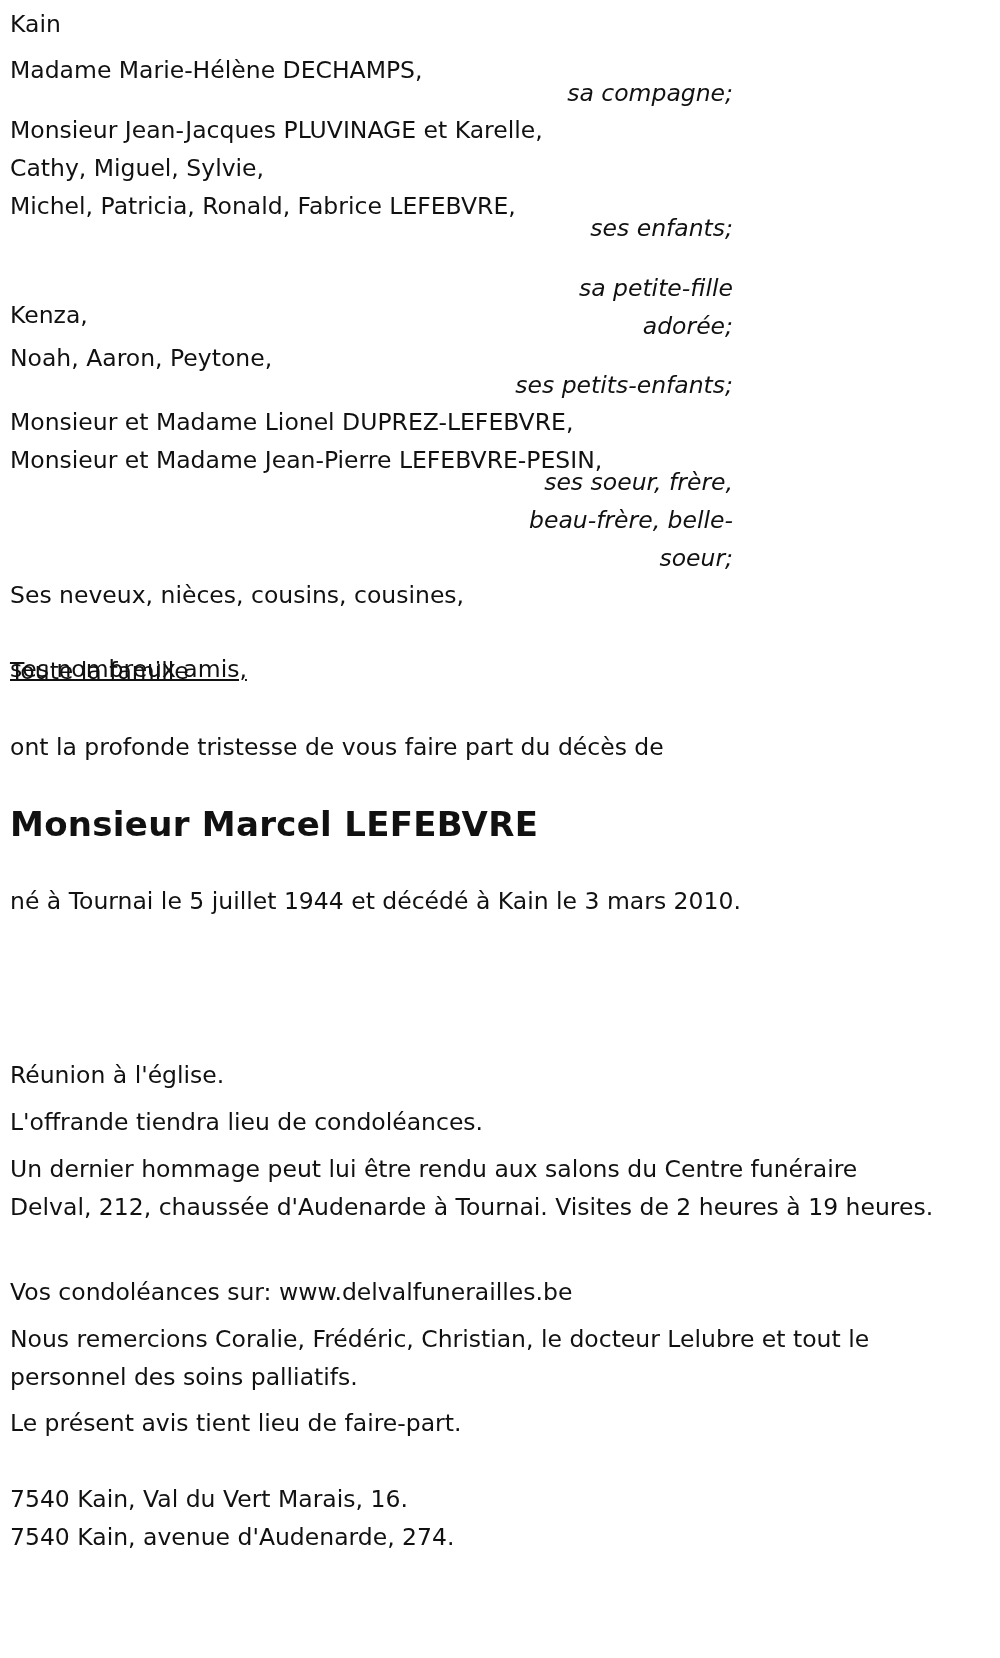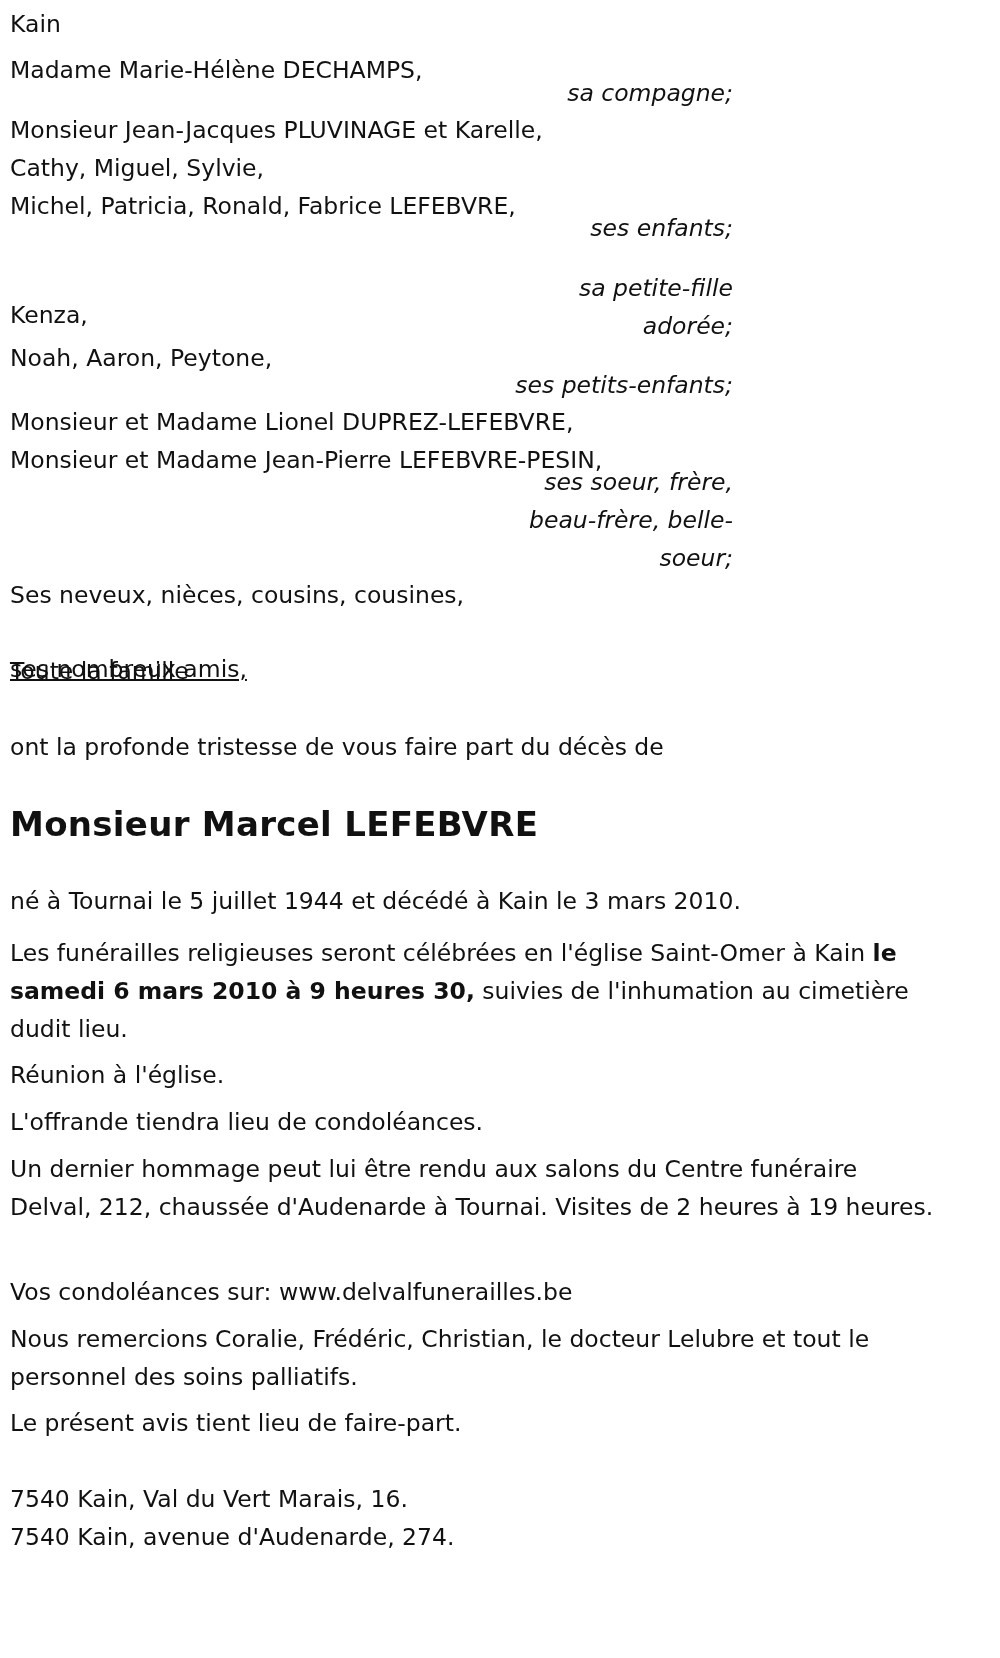--- a/index.html
+++ b/index.html
@@ -82,21 +82,20 @@
   <div class="abs left" style="top:576px;">Ses neveux, nièces, cousins, cousines,</div>
   <div class="abs left" style="top:650px;text-decoration:underline;">ses nombreux amis,</div>
   <div class="abs left" style="top:652px;">Toute la famille</div>
 
   <div class="abs left" style="top:728px;">ont la profonde tristesse de vous faire part du décès de</div>
 
   <div class="title">Monsieur Marcel LEFEBVRE</div>
 
   <div class="para" style="top:842px;margin-top:40px;">né à Tournai le 5 juillet 1944 et décédé à Kain le 3 mars 2010.</div>
 
-  <div class="para" style="top:934px;"><span>Les funérailles religieuses seront célébrées en l'église Saint-Omer à Kain </span><b>le samedi 6 mars 2010 à 9 heures 30,</b><span> suivies de l'inhumation au cimetière dudit lieu.</span></div>
 
   <div class="para" style="top:1056px;">Réunion à l'église.</div>
 
   <div class="para" style="top:1103px;">L'offrande tiendra lieu de condoléances.</div>
 
   <div class="para" style="top:1150px;">Un dernier hommage peut lui être rendu aux salons du Centre funéraire Delval, 212, chaussée d'Audenarde à Tournai. Visites de 2 heures à 19 heures.</div>
 
   <div class="para" style="top:1273px;">Vos condoléances sur: www.delvalfunerailles.be</div>
 
   <div class="para" style="top:1320px;">Nous remercions Coralie, Frédéric, Christian, le docteur Lelubre et tout le personnel des soins palliatifs.</div>

